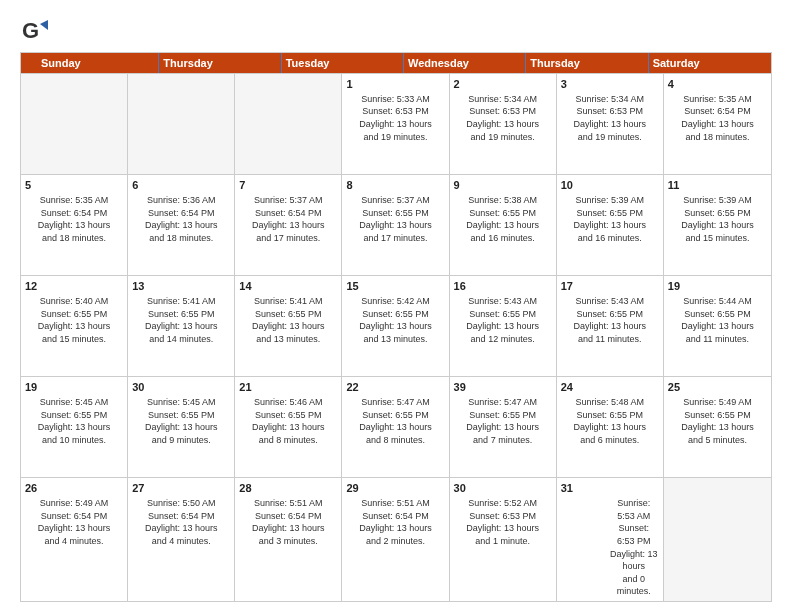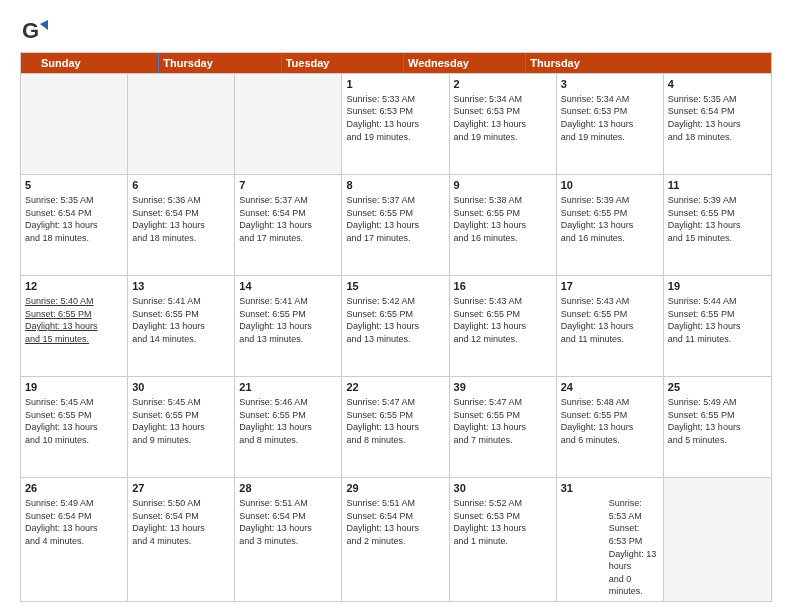--- a/index.html
+++ b/index.html
@@ -108,20 +108,21 @@
       font-size: 11px;
       font-weight: bold;
       color: #222;
       display: block;
       margin-bottom: 1px;
     }
     .cal-cell .info {
       font-size: 9px;
       color: #333;
       line-height: 1.4;
+      text-align: center;
     }
   </style>
 </head>
 <body>
 
 <div class="page">
   <div class="header">
     <div class="logo">
       <svg class="logo-icon" viewBox="0 0 28 28">
         <text x="2" y="22" font-size="22" font-weight="bold" fill="#333">G</text>
@@ -137,20 +138,21 @@
       <div class="subtitle"></div>
     </div>
   </div>
   <div class="calendar">
     <div class="cal-header">
     <div class="cal-header-cell">Sunday</div>
         <div class="cal-header-cell">Thursday</div>
         <div class="cal-header-cell">Tuesday</div>
         <div class="cal-header-cell">Wednesday</div>
         <div class="cal-header-cell">Thursday</div>
+        <div class="cal-header-cell">Saturday</div>
       </div>
     <div class="cal-body">
     <div class="cal-row">
           <div class="cal-cell empty"></div>
           <div class="cal-cell empty"></div>
           <div class="cal-cell empty"></div>
           <div class="cal-cell">
             <span class="day-num">1</span>
             <div class="info" style="white-space: pre-line;">Sunrise: 5:33 AM
 Sunset: 6:53 PM
@@ -226,21 +228,21 @@
             <span class="day-num">11</span>
             <div class="info" style="white-space: pre-line;">Sunrise: 5:39 AM
 Sunset: 6:55 PM
 Daylight: 13 hours
 and 15 minutes.</div>
           </div>
         </div>
         <div class="cal-row">
           <div class="cal-cell">
             <span class="day-num">12</span>
-            <div class="info" style="white-space: pre-line; text-decoration: underline;">Sunrise: 5:40 AM
+            <div class="info" style="white-space: pre-line;">Sunrise: 5:40 AM
 Sunset: 6:55 PM
 Daylight: 13 hours
 and 15 minutes.</div>
           </div>
           <div class="cal-cell">
             <span class="day-num">13</span>
             <div class="info" style="white-space: pre-line;">Sunrise: 5:41 AM
 Sunset: 6:55 PM
 Daylight: 13 hours
 and 14 minutes.</div>

